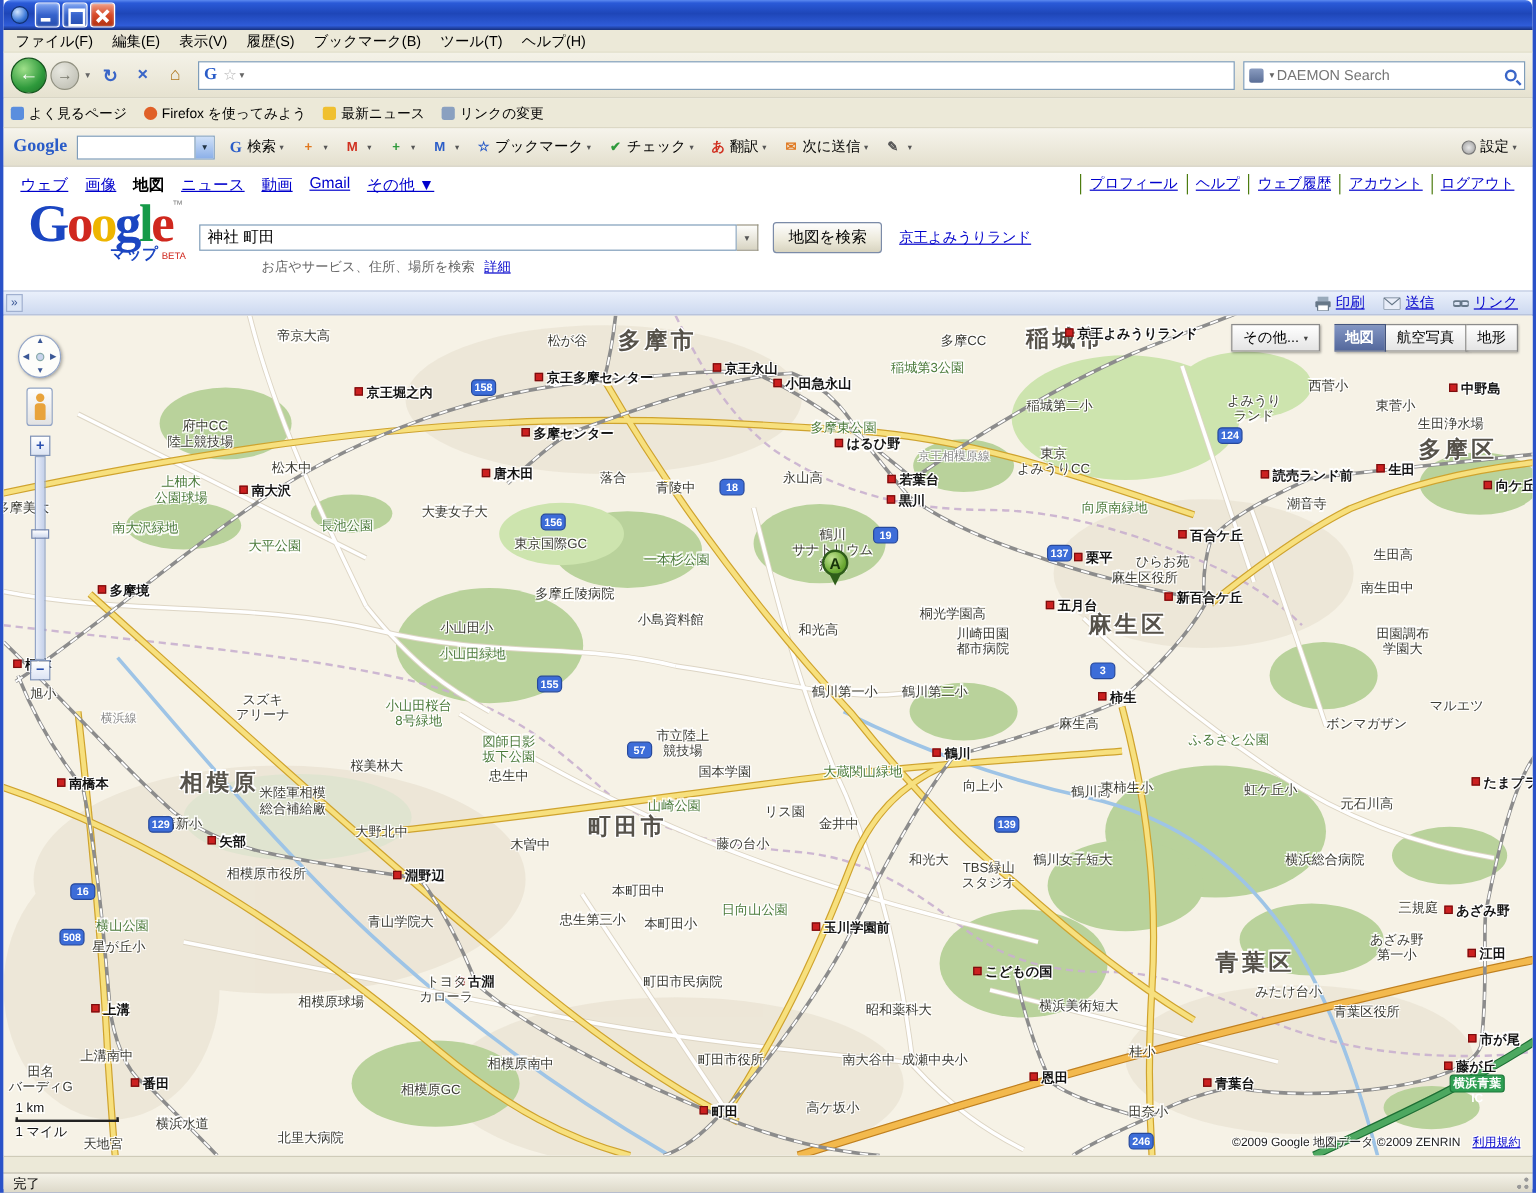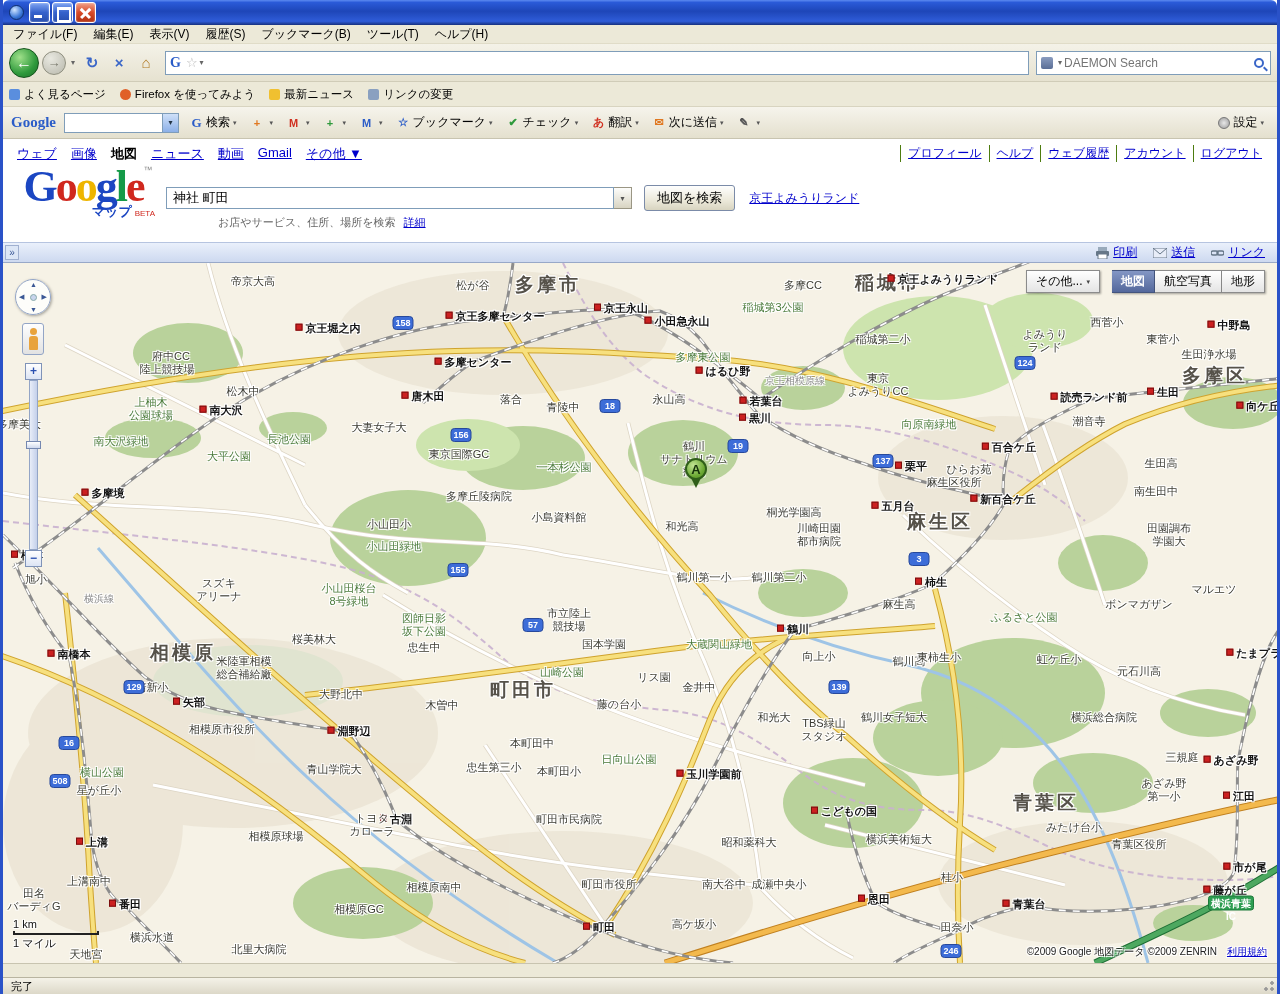--- a/index.html
+++ b/index.html
@@ -607,21 +607,21 @@
 坂下公園</span>
         <span class="mlabel" style="left: 566px; top: 357px;">市立陸上
 競技場</span>
         <span class="mlabel" style="left: 216px; top: 327px;">スズキ
 アリーナ</span>
         <span class="mlabel" style="left: 311px; top: 376px;">桜美林大</span>
         <span class="mlabel rail-name" style="left: 96px; top: 336px;">横浜線</span>
         <span class="mlabel" style="left: 241px; top: 405px;">米陸軍相模
 総合補給廠</span>
         <span class="mlabel" style="left: 149px; top: 424px;">清新小</span>
-        <span class="mlabel" style="left: 338px; top: 431px;">大野北中</span>
+        <span class="mlabel" style="left: 315px; top: 431px;">大野北中</span>
         <span class="mlabel" style="left: 219px; top: 466px;">相模原市役所</span>
         <span class="mlabel" style="left: 331px; top: 506px;">青山学院大</span>
         <span class="mlabel" style="left: 421px; top: 384px;">忠生中</span>
         <span class="mlabel" style="left: 491px; top: 504px;">忠生第三小</span>
         <span class="mlabel" style="left: 439px; top: 442px;">木曽中</span>
         <span class="mlabel" style="left: 529px; top: 480px;">本町田中</span>
         <span class="mlabel" style="left: 556px; top: 508px;">本町田小</span>
         <span class="mlabel park" style="left: 626px; top: 496px;">日向山公園</span>
         <span class="mlabel park" style="left: 559px; top: 409px;">山崎公園</span>
         <span class="mlabel" style="left: 651px; top: 414px;">リス園</span>

